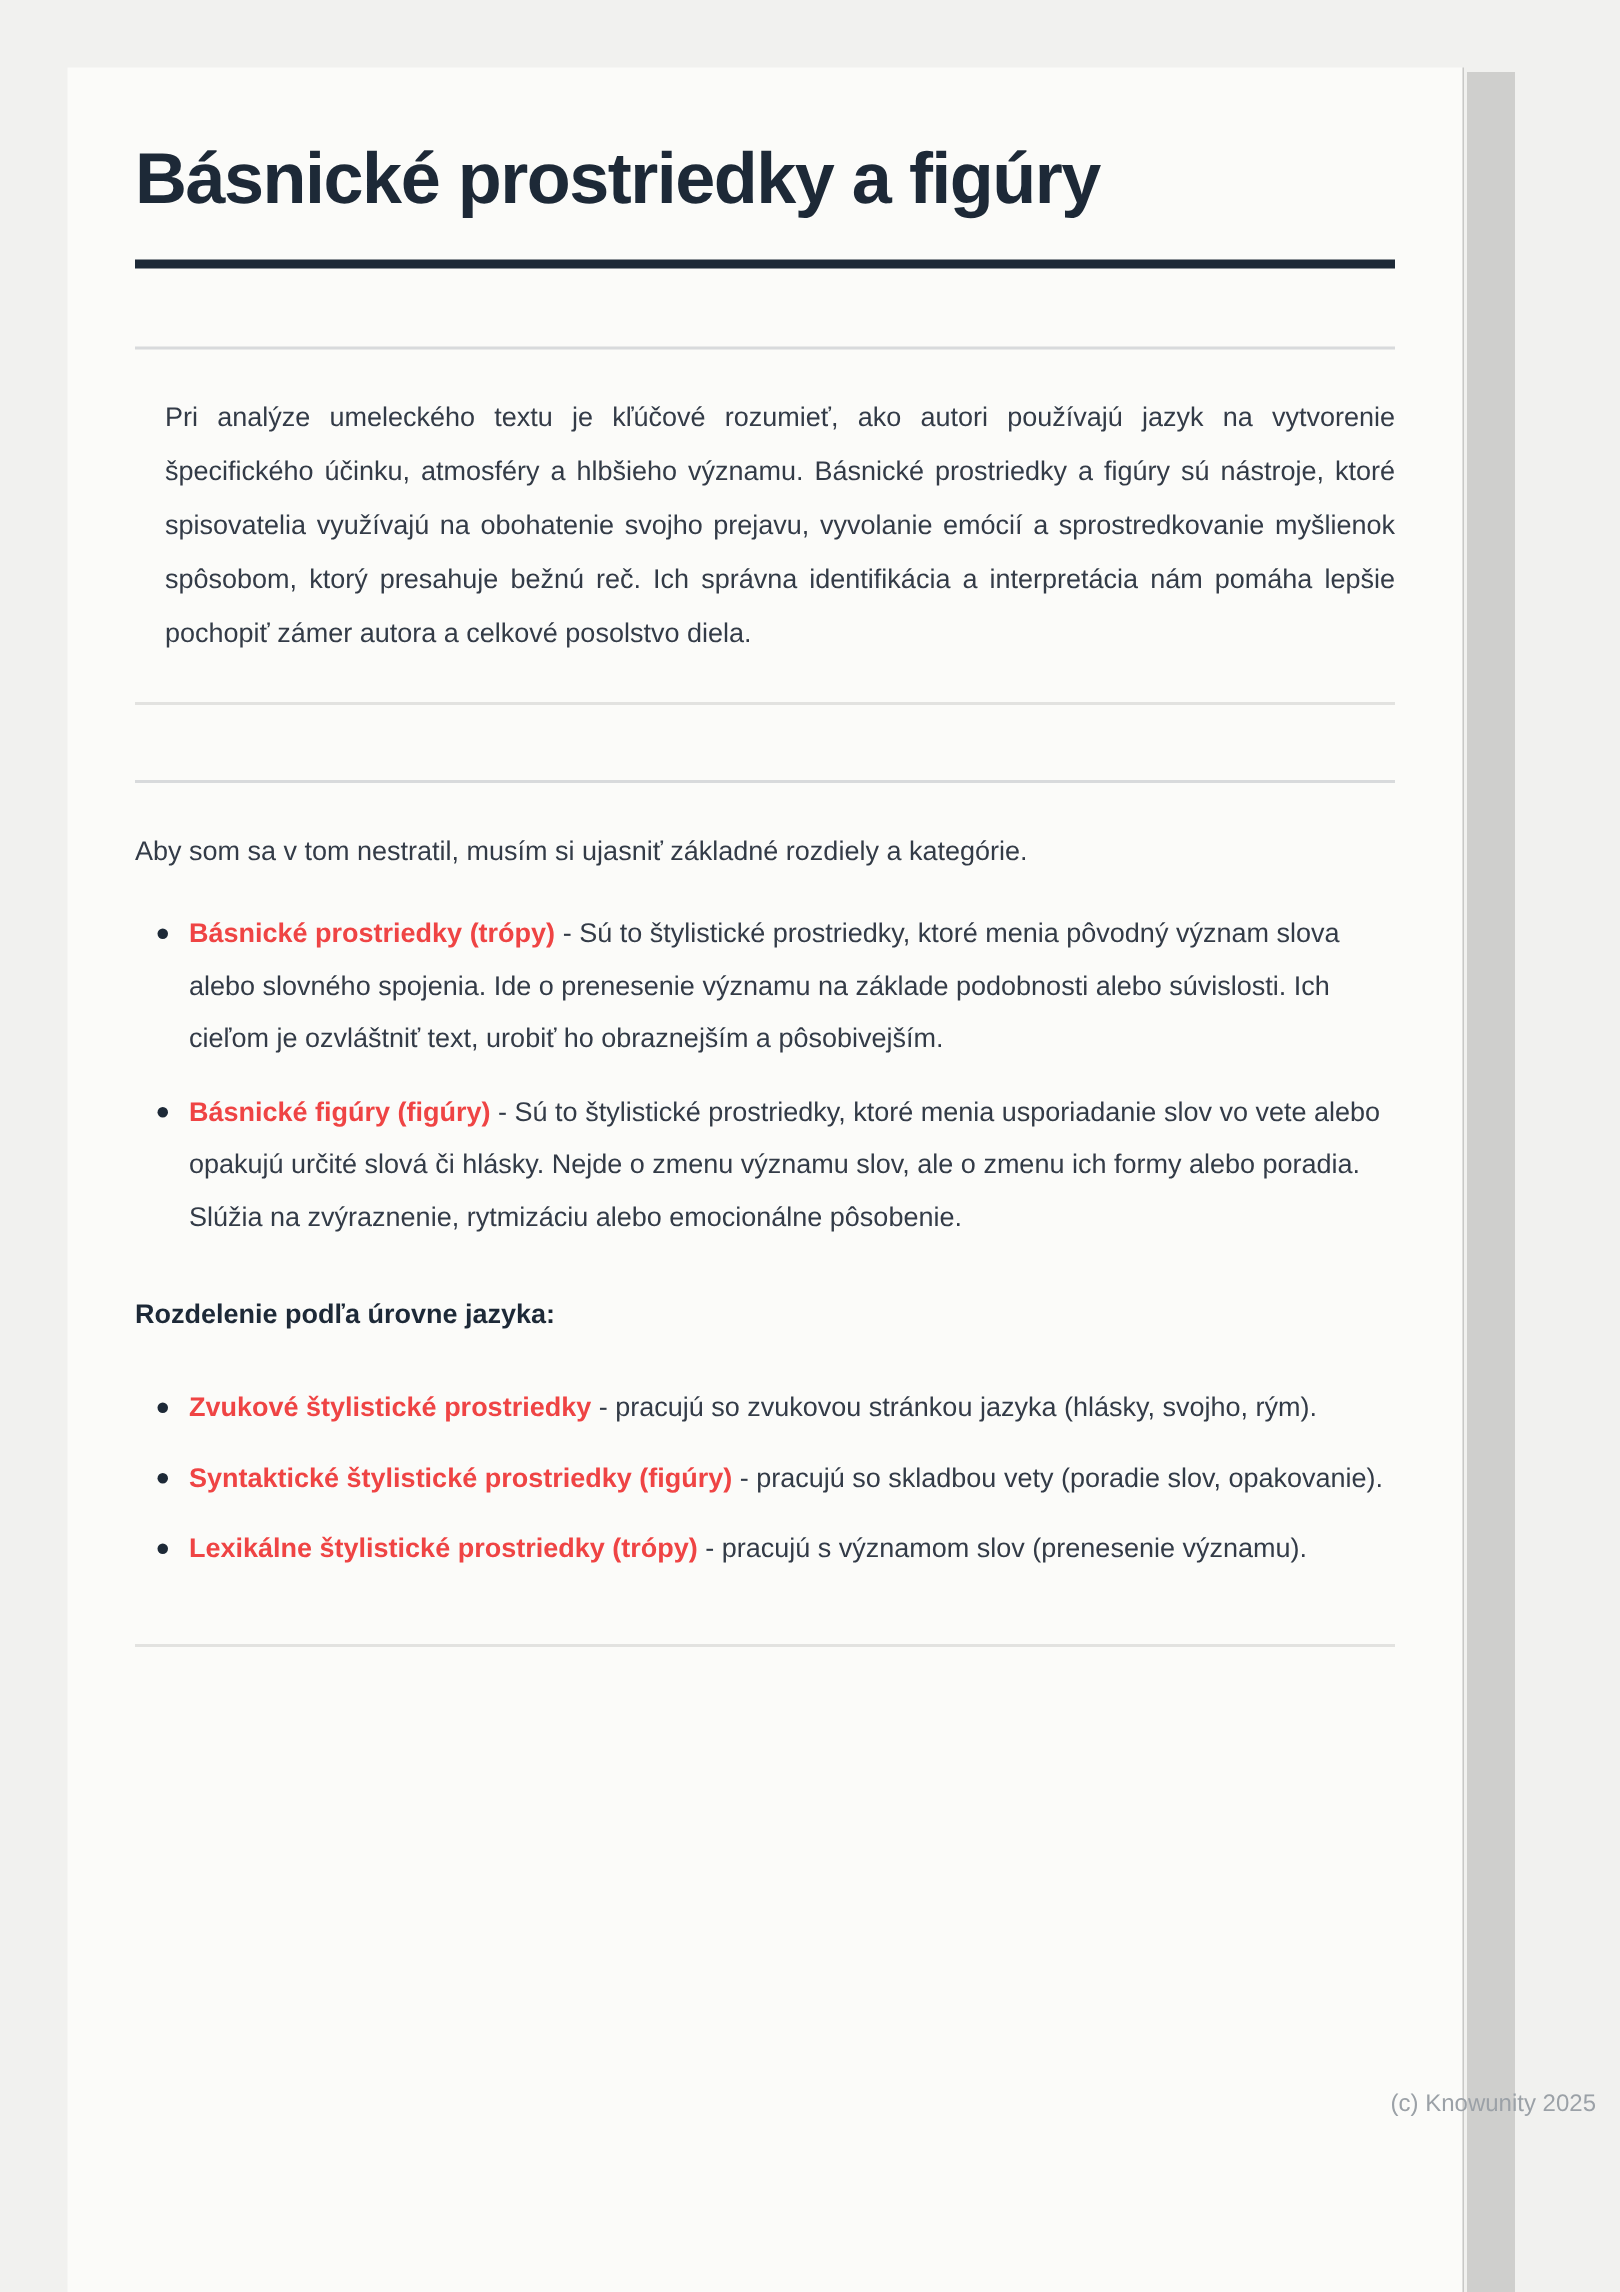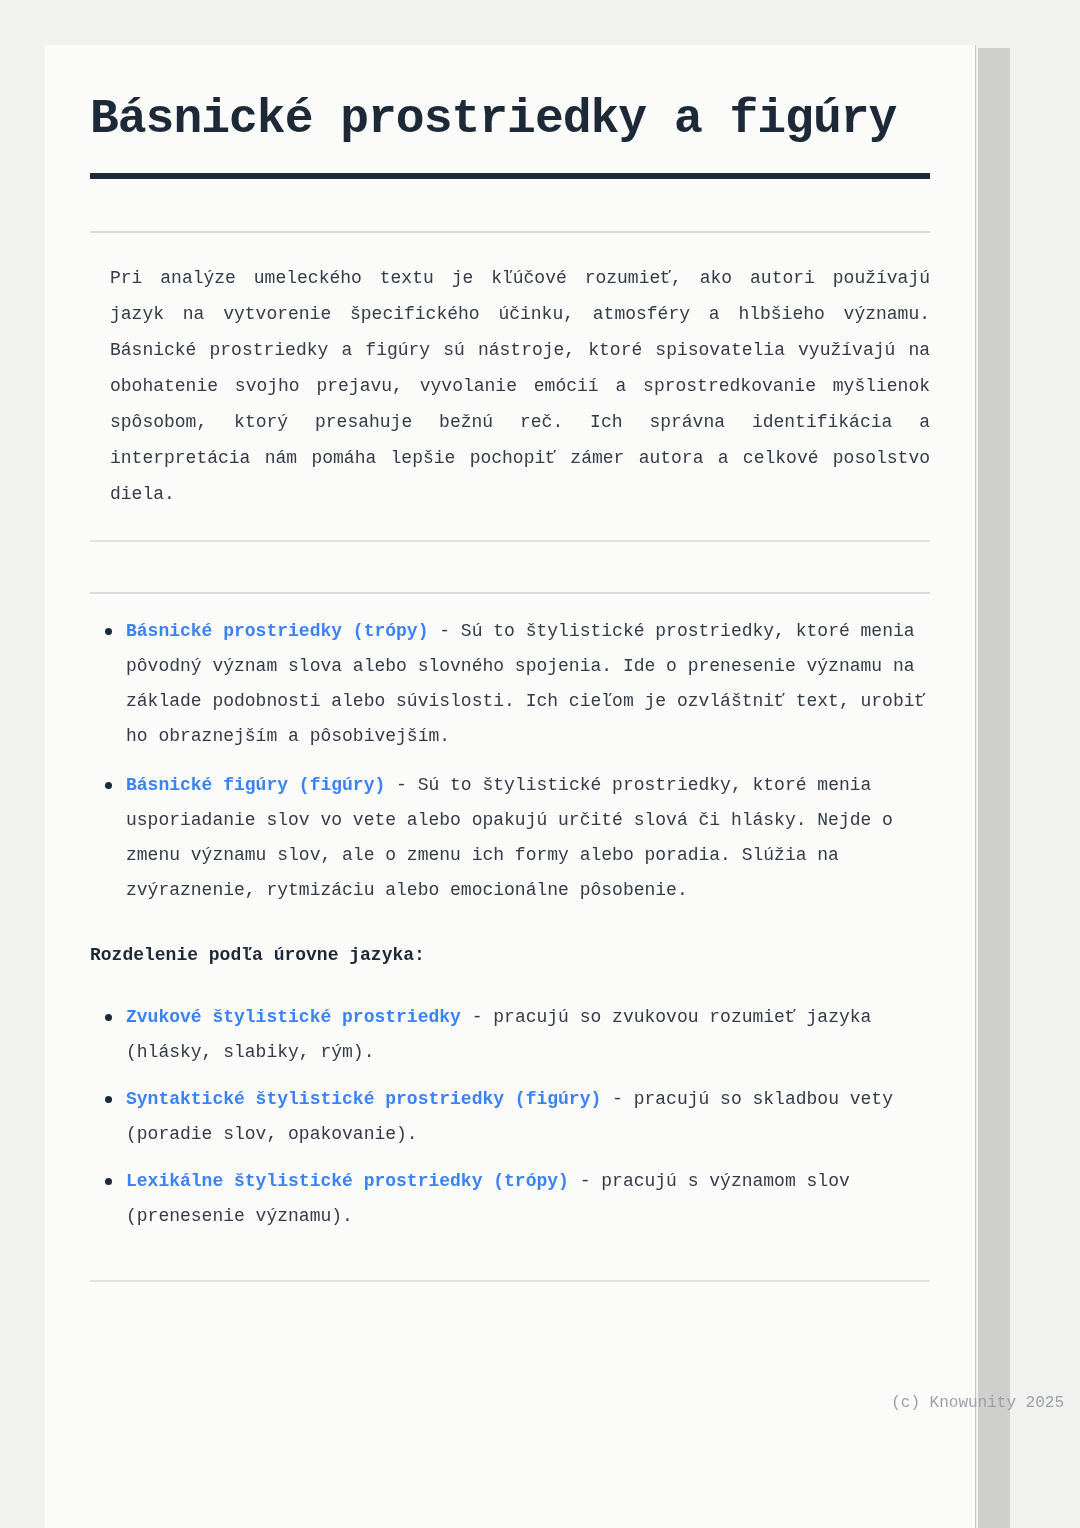--- a/index.html
+++ b/index.html
@@ -2,21 +2,21 @@
 <html lang="sk"><head>
 <meta charset="utf-8">
 <style>
   * { margin: 0; padding: 0; box-sizing: border-box; }
   html, body {
     width: 1080px; height: 1528px;
     font-family: "Liberation Sans", sans-serif;
     background: #f1f1ef;
     overflow: hidden;
   }
-  .canvas { position: relative; width: 1080px; height: 1528px; font-family: Liberation Mono, monospace; }
+  .canvas { position: relative; width: 1080px; height: 1528px; }
 
   .page {
     position: absolute;
     left: 45px; top: 45px;
     width: 930px; height: 1483px;
     background: #fbfbf9;
   }
   .content { padding: 48px 45px 0 45px; }
 
   h1.doc-title {
@@ -80,21 +80,21 @@
     margin-bottom: 14px;
   }
   ul.bullet-list li::before {
     content: "";
     position: absolute;
     left: -21px; top: 14px;
     width: 7px; height: 7px;
     border-radius: 50%;
     background: #1d2937;
   }
-  .term { font-weight: 700; color: #3b82f6; }
+  .term { font-weight: 700; color: #ef4444; }
 
   p.subheading {
     margin-top: 32px;
     margin-bottom: 30px;
     font-size: 18px;
     font-weight: 700;
     color: #1d2937;
     line-height: 30px;
   }
   ul.levels li { margin-bottom: 12px; }
@@ -133,38 +133,39 @@
 
       <section>
         <div class="h-rule"></div>
         <p class="body-text justify">Pri analýze umeleckého textu je kľúčové rozumieť, ako autori používajú jazyk na vytvorenie špecifického účinku, atmosféry a hlbšieho významu. Básnické prostriedky a figúry sú nástroje, ktoré spisovatelia využívajú na obohatenie svojho prejavu, vyvolanie emócií a sprostredkovanie myšlienok spôsobom, ktorý presahuje bežnú reč. Ich správna identifikácia a interpretácia nám pomáha lepšie pochopiť zámer autora a celkové posolstvo diela.</p>
       </section>
 
       <div class="divider"></div>
 
       <section>
         <div class="h-rule"></div>
+        <p class="body-text">Aby som sa v tom nestratil, musím si ujasniť základné rozdiely a kategórie.</p>
 
         <ul class="bullet-list">
           <li>
             <span class="term">Básnické prostriedky (trópy)</span>
             <span>- Sú to štylistické prostriedky, ktoré menia pôvodný význam slova alebo slovného spojenia. Ide o prenesenie významu na základe podobnosti alebo súvislosti. Ich cieľom je ozvláštniť text, urobiť ho obraznejším a pôsobivejším.</span>
           </li>
           <li>
             <span class="term">Básnické figúry (figúry)</span>
             <span>- Sú to štylistické prostriedky, ktoré menia usporiadanie slov vo vete alebo opakujú určité slová či hlásky. Nejde o zmenu významu slov, ale o zmenu ich formy alebo poradia. Slúžia na zvýraznenie, rytmizáciu alebo emocionálne pôsobenie.</span>
           </li>
         </ul>
 
         <p class="subheading">Rozdelenie podľa úrovne jazyka:</p>
 
         <ul class="bullet-list levels">
           <li>
             <span class="term">Zvukové štylistické prostriedky</span>
-            <span>- pracujú so zvukovou rozumieť jazyka (hlásky, slabiky, rým).</span>
+            <span>- pracujú so zvukovou stránkou jazyka (hlásky, svojho, rým).</span>
           </li>
           <li>
             <span class="term">Syntaktické štylistické prostriedky (figúry)</span>
             <span>- pracujú so skladbou vety (poradie slov, opakovanie).</span>
           </li>
           <li>
             <span class="term">Lexikálne štylistické prostriedky (trópy)</span>
             <span>- pracujú s významom slov (prenesenie významu).</span>
           </li>
         </ul>

